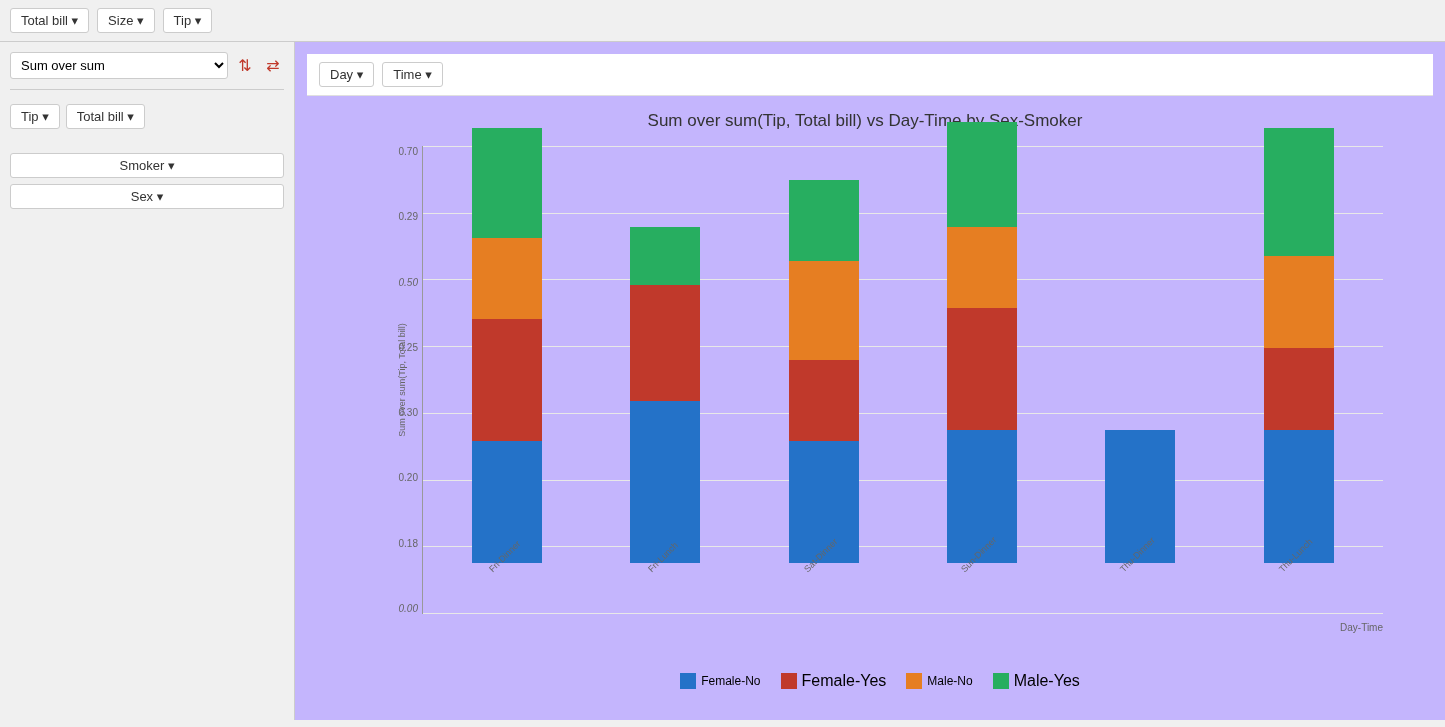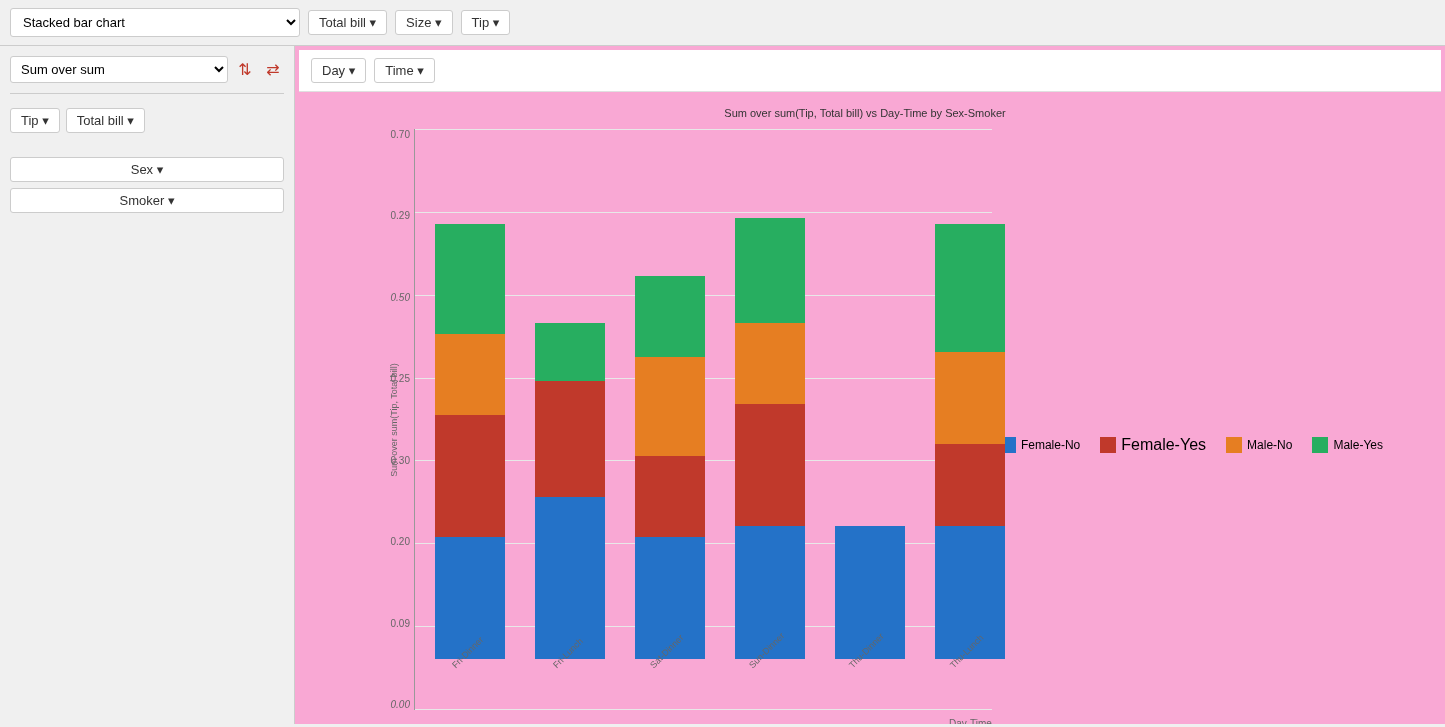--- a/index.html
+++ b/index.html
@@ -96,46 +96,47 @@
 
     .sidebar-filters {
       display: flex;
       flex-direction: column;
       gap: 6px;
       margin-top: 10px;
     }
 
     .chart-area {
       flex: 1;
-      background: #f9a8d4;
-      display: flex;
-      flex-direction: column;
-      padding: 4px;
+      background: #c4b5fd;
+      display: flex;
+      flex-direction: column;
+      padding: 12px;
     }
 
     .chart-top-bar {
       padding: 8px 12px;
       border-bottom: 1px solid #e0e0e0;
       display: flex;
       gap: 8px;
       background: white;
     }
 
     .chart-container {
       flex: 1;
       padding: 10px 20px 10px 10px;
       position: relative;
       display: flex;
       flex-direction: column;
     }
 
     .chart-title {
       text-align: center;
-      font-size: 11px;
+      font-size: 17px;
       color: #333;
+      margin-bottom: 5px;
       margin-top: 5px;
     }
 
     .chart-body {
       display: flex;
       flex: 1;
       position: relative;
     }
 
     .y-axis {
@@ -244,31 +245,28 @@
     }
 
     .legend-color {
       width: 16px;
       height: 16px;
     }
 
     .chart-outer {
       flex: 1;
       display: flex;
-      flex-direction: row;
+      flex-direction: column;
       padding: 10px 30px 0 60px;
     }
   </style>
 </head>
 <body>
 
 <div class="top-bar">
-  <select class="chart-type-select">
-    <option>Stacked bar chart</option>
-  </select>
   <div id="top-filters" style="display:flex;gap:8px;">
       <button class="filter-btn">Total bill ▾</button>
       <button class="filter-btn">Size ▾</button>
       <button class="filter-btn">Tip ▾</button>
     </div>
 </div>
 
 <div class="main-layout">
 
   <div class="sidebar">
@@ -276,22 +274,22 @@
       <select id="agg-select" style="flex:1;padding:4px 6px;border:1px solid #ccc;border-radius:3px;font-size:13px;background:white;">
       <option>Sum over sum</option><option>Mean over mean</option><option>Count</option></select>
       <span class="icon-btn" style="color:#c0392b;font-size:16px;">⇅</span>
       <span class="icon-btn" style="color:#c0392b;font-size:16px;">⇄</span>
     </div>
     <div class="sidebar-fields" id="sidebar-fields">
         <button class="field-btn">Tip ▾</button>
         <button class="field-btn">Total bill ▾</button>
       </div>
     <div class="sidebar-filters" id="sidebar-filters">
+        <button class="filter-btn">Smoker ▾</button>
         <button class="filter-btn">Sex ▾</button>
-        <button class="filter-btn">Smoker ▾</button>
       </div>
   </div>
 
   <div class="chart-area">
     <div class="chart-top-bar" id="chart-top-bar">
         <button class="filter-btn">Day ▾</button>
         <button class="filter-btn">Time ▾</button>
       </div>
 
     <div class="chart-container">
@@ -302,21 +300,21 @@
 
           <div class="y-axis" style="position: relative; width: 45px; height: 100%;">
             <div class="y-label-rotated" style="position:absolute;left:-55px;top:50%;transform:translateY(-50%) rotate(-90deg);font-size:9px;color:#666;white-space:nowrap;width:160px;text-align:center;">Sum over sum(Tip, Total bill)</div>
             <div id="y-ticks" style="display: flex; flex-direction: column; justify-content: space-between; height: 100%; align-items: flex-end; position: absolute; right: 0px; top: 0px; bottom: 0px;">
                 <div class="y-tick" style="font-size: 10px; color: rgb(102, 102, 102); padding-right: 4px;">0.70</div>
                 <div class="y-tick" style="font-size: 10px; color: rgb(102, 102, 102); padding-right: 4px;">0.29</div>
                 <div class="y-tick" style="font-size: 10px; color: rgb(102, 102, 102); padding-right: 4px; font-style: italic;">0.50</div>
                 <div class="y-tick" style="font-size: 10px; color: rgb(102, 102, 102); padding-right: 4px;">0.25</div>
                 <div class="y-tick" style="font-size: 10px; color: rgb(102, 102, 102); padding-right: 4px;">0.30</div>
                 <div class="y-tick" style="font-size: 10px; color: rgb(102, 102, 102); padding-right: 4px;">0.20</div>
-                <div class="y-tick" style="font-size: 10px; color: rgb(102, 102, 102); padding-right: 4px;">0.09</div>
+                <div class="y-tick" style="font-size: 10px; color: rgb(102, 102, 102); padding-right: 4px;">0.18</div>
                 <div class="y-tick" style="font-size: 10px; color: rgb(102, 102, 102); padding-right: 4px; font-style: italic;">0.00</div>
               </div>
           </div>
 
           <div class="chart-plot" id="chart-plot">
             <div class="grid-lines" id="grid-lines">
                 <div class="grid-line" style="top: 0%; border-top: 1px solid rgb(232, 232, 232); position: absolute; left: 0px; right: 0px;"></div>
                 <div class="grid-line" style="top: 14.2857%; border-top: 1px solid rgb(232, 232, 232); position: absolute; left: 0px; right: 0px;"></div>
                 <div class="grid-line" style="top: 28.5714%; border-top: 1px solid rgb(232, 232, 232); position: absolute; left: 0px; right: 0px;"></div>
                 <div class="grid-line" style="top: 42.8571%; border-top: 1px solid rgb(232, 232, 232); position: absolute; left: 0px; right: 0px;"></div>
@@ -401,19 +399,19 @@
             <div class="legend-item">
               <div class="legend-color" style="width: 16px; height: 16px; background-color: rgb(192, 57, 43); display: inline-block;"></div>
               <span style="font-size: 16px;">Female-Yes</span>
             </div>
             <div class="legend-item">
               <div class="legend-color" style="width: 16px; height: 16px; background-color: rgb(230, 126, 34); display: inline-block;"></div>
               <span style="font-size: 12px;">Male-No</span>
             </div>
             <div class="legend-item">
               <div class="legend-color" style="width: 16px; height: 16px; background-color: rgb(39, 174, 96); display: inline-block;"></div>
-              <span style="font-size: 12px;">Male-Yes</span>
+              <span style="font-size: 16px;">Male-Yes</span>
             </div>
           </div>
       </div>
     </div>
   </div>
 </div>
 
 </body></html>

